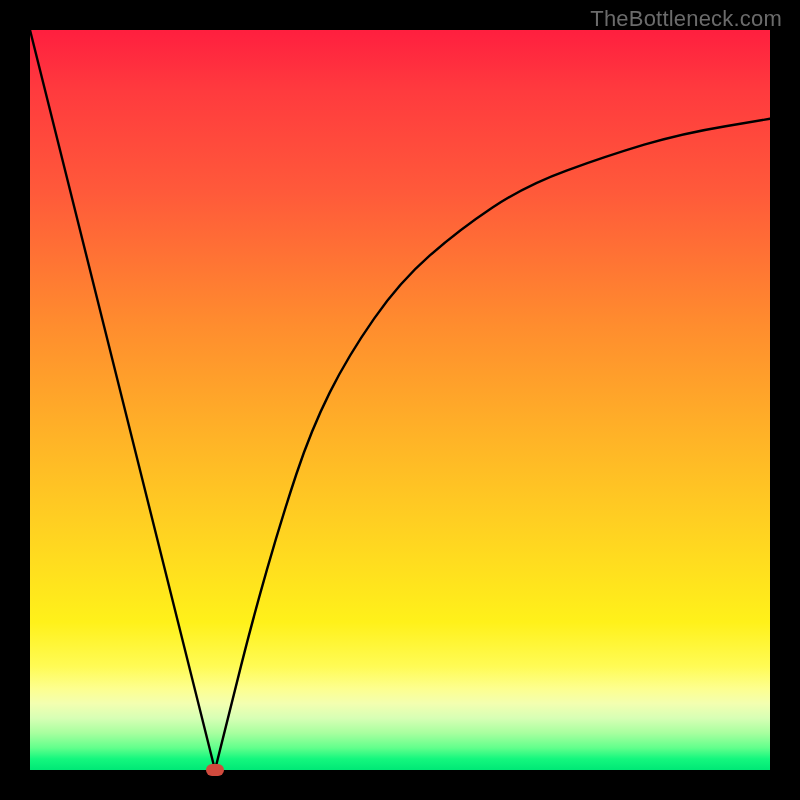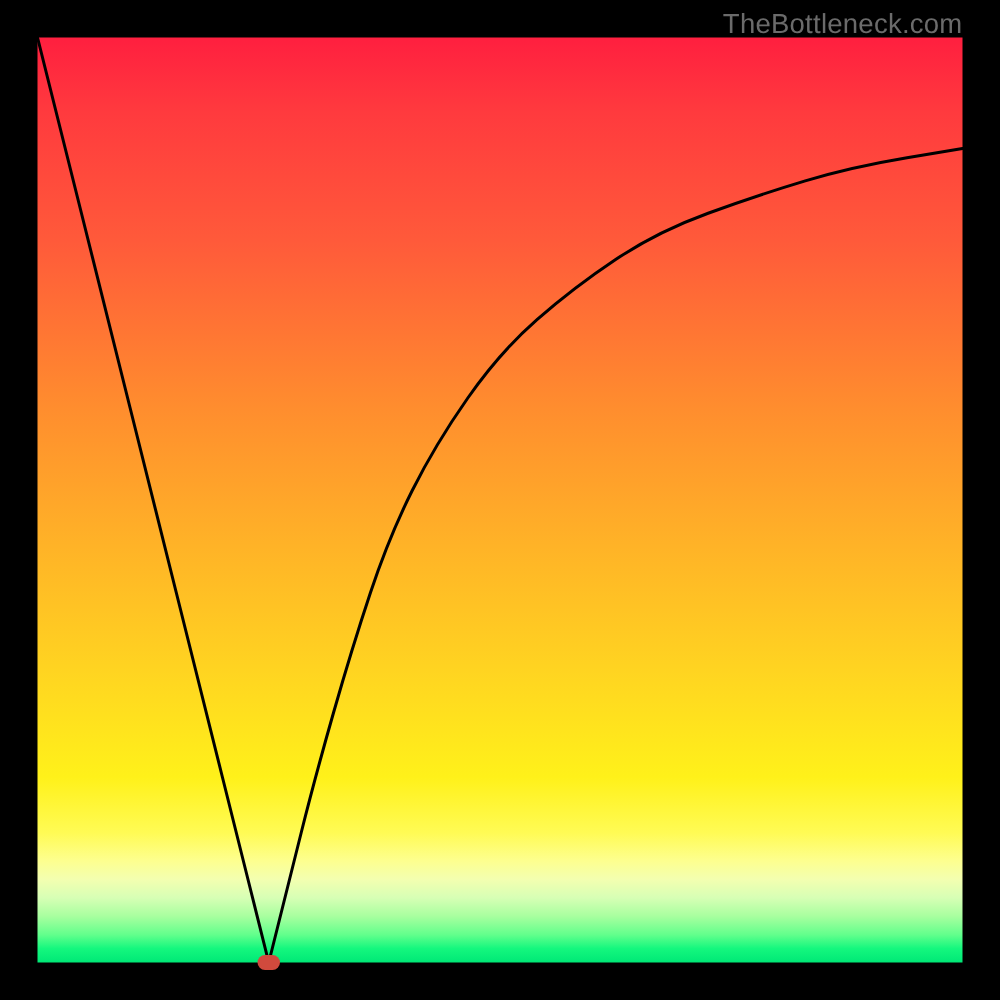--- a/index.html
+++ b/index.html
@@ -13,21 +13,21 @@
   }
   .frame {
     position: relative;
     width: 800px;
     height: 800px;
     background: #000;
   }
   .watermark {
     position: absolute;
     top: 6px;
-    right: 30px;
+    right: 18px;
     color: #6b6b6b;
     font-size: 22px;
     font-weight: 500;
     letter-spacing: 0.2px;
     user-select: none;
   }
   .plot-area {
     position: absolute;
     left: 30px;
     top: 30px;

